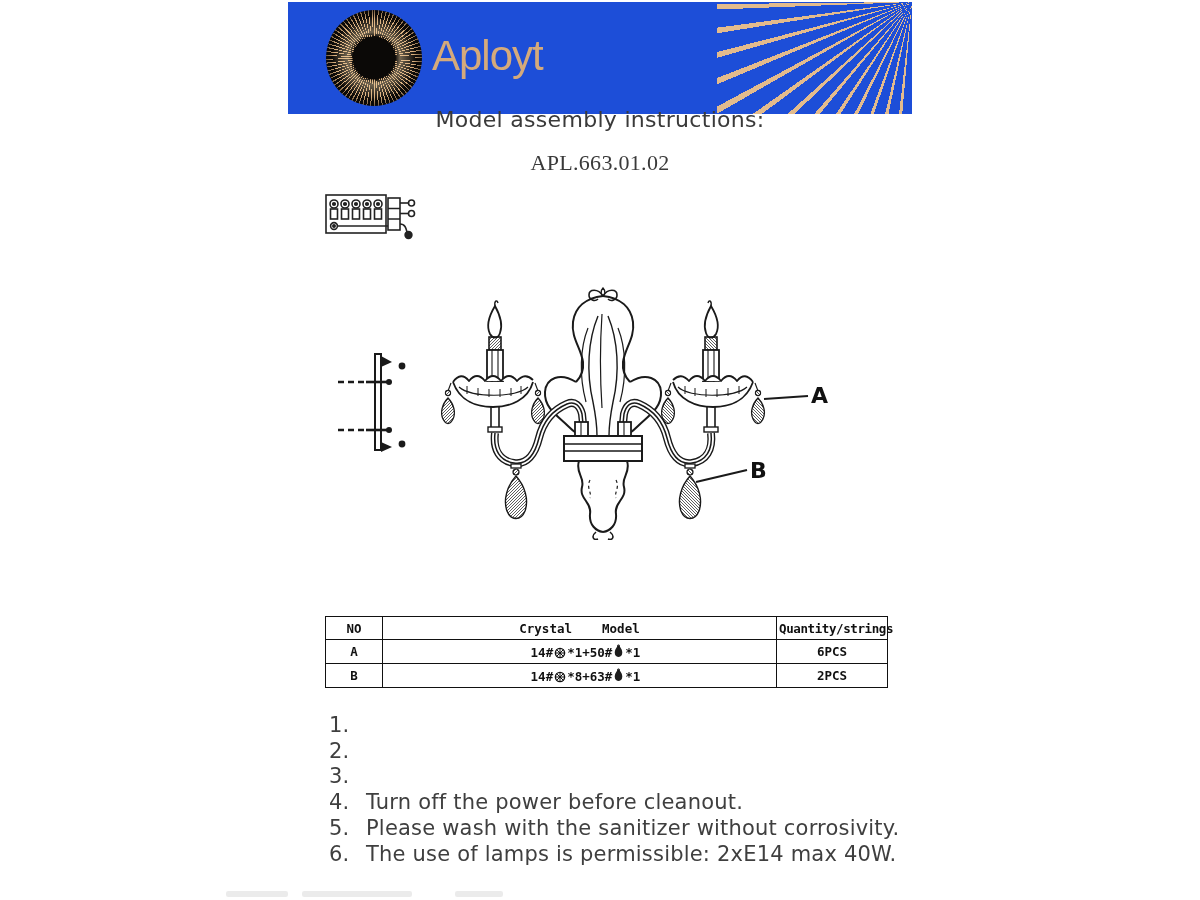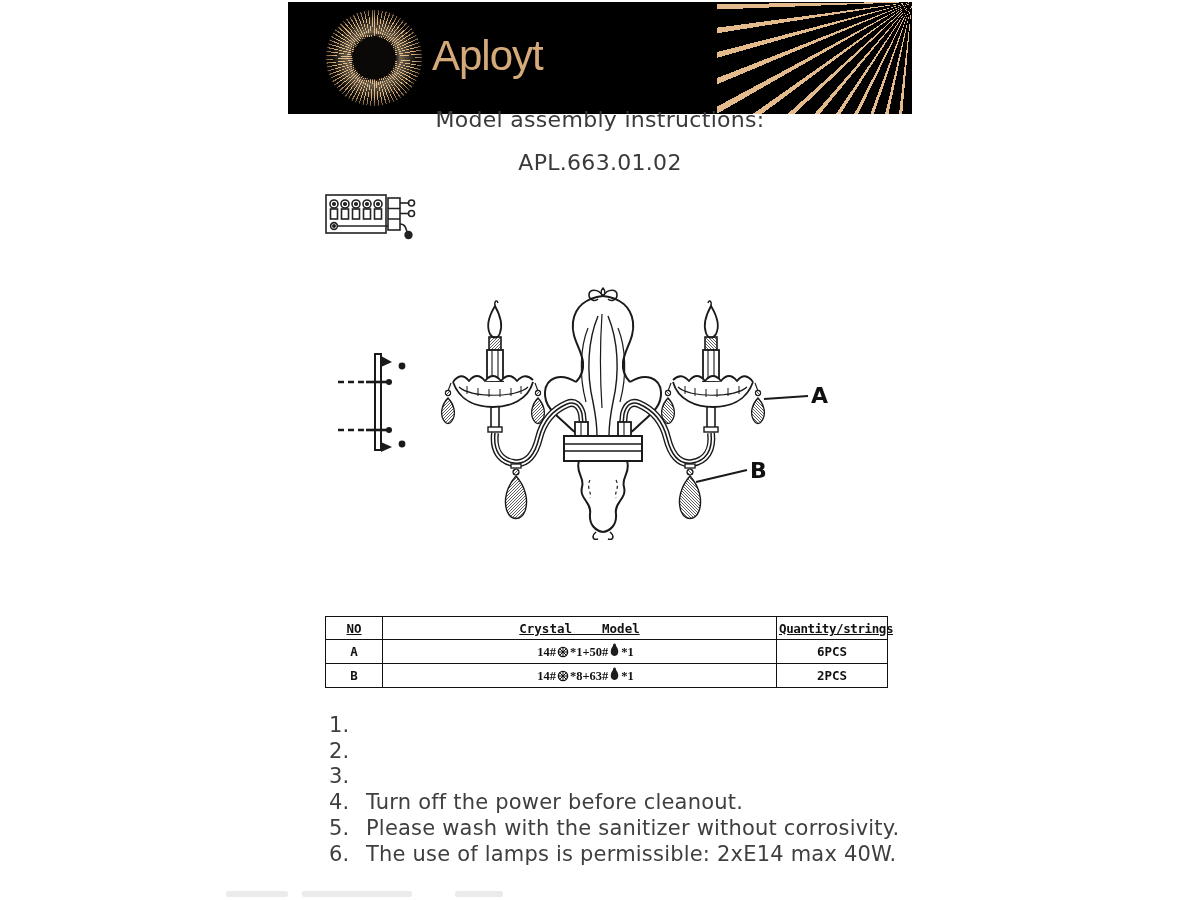--- a/index.html
+++ b/index.html
@@ -3,21 +3,21 @@
 <meta charset="utf-8">
 <style>
   html,body{margin:0;padding:0;}
   body{
     width:1200px;height:900px;background:#ffffff;position:relative;overflow:hidden;
     font-family:"DejaVu Sans",sans-serif;color:#3b3b3b;
   }
   
   .banner{
     position:absolute;left:288px;top:2px;width:624px;height:112px;
-    background:#000000;overflow:hidden;
+    background:#1d4ed8;overflow:hidden;
   }
   .sunburst{
     position:absolute;left:38px;top:8px;width:96px;height:96px;border-radius:50%;
     background:
       radial-gradient(circle at 50% 50%, #0b0907 0 21px, rgba(11,9,7,0) 22px),
       radial-gradient(circle at 50% 50%, rgba(246,217,172,0) 21px, rgba(246,217,172,0.45) 26px, rgba(246,217,172,0) 42px),
       radial-gradient(circle at 50% 50%, rgba(11,9,7,0) 0 58%, #0b0907 82%),
       repeating-conic-gradient(#d9ad7b 0deg 1.3deg, #0b0907 1.3deg 4.7deg);
   }
   .brand{
@@ -27,41 +27,41 @@
   }
   .rays{
     position:absolute;right:0;top:0;width:195px;height:112px;
     background:repeating-conic-gradient(from 90deg at 100% 0%,
       rgba(0,0,0,0) 0deg 5.3deg, #e3bb8d 5.3deg 6.9deg);
   }
   
   .title-line{position:absolute;left:288px;width:624px;text-align:center;
     font-size:22px;letter-spacing:.3px;color:#3a3a3a;}
   .t1{top:107px;}
-  .t2{top:150px;}
+  .t2{top:150px;font-family:Liberation Serif, serif;}
   
   .terminal-svg{position:absolute;left:322px;top:186px;}
   .sconce-svg{position:absolute;left:330px;top:280px;}
   
   .parts-table{
     position:absolute;left:325px;top:616px;width:562px;
     border-collapse:collapse;table-layout:fixed;
     font-family:"DejaVu Sans Mono",monospace;font-weight:bold;color:#111;
   }
   .parts-table th,.parts-table td{
     border:1.6px solid #111;font-size:12.5px;text-align:center;padding:2px 2px;
   }
-  .parts-table th{height:18px;font-weight:bold;text-decoration:underline;}
+  .parts-table th{height:18px;font-weight:bold;}
   .parts-table td{height:19px;}
   .col-no{width:57px;}
   .col-model{width:394px;}
   .col-qty{width:111px;}
   .th-model{white-space:pre;}
   .th-qty{font-size:11.5px;letter-spacing:-0.4px;border-radius:11px;}
-  .cell-model{text-align:right;padding-left:14px !important;white-space:nowrap;font-family:Liberation Serif, serif;}
+  .cell-model{text-align:right;padding-left:14px !important;white-space:nowrap;}
   .cell-model svg{vertical-align:-2px;margin:0 1px;}
   
   .instructions{position:absolute;left:329px;top:713px;font-size:21px;color:#3f3f3f;letter-spacing:.2px;}
   .instr-row{display:flex;line-height:25.7px;}
   .instr-num{width:37px;flex:none;}
   
   .smudge{position:absolute;top:891px;height:6px;background:#000;opacity:.08;border-radius:2px;}
   .sm1{left:226px;width:62px;}
   .sm2{left:302px;width:110px;}
   .sm3{left:455px;width:48px;}

